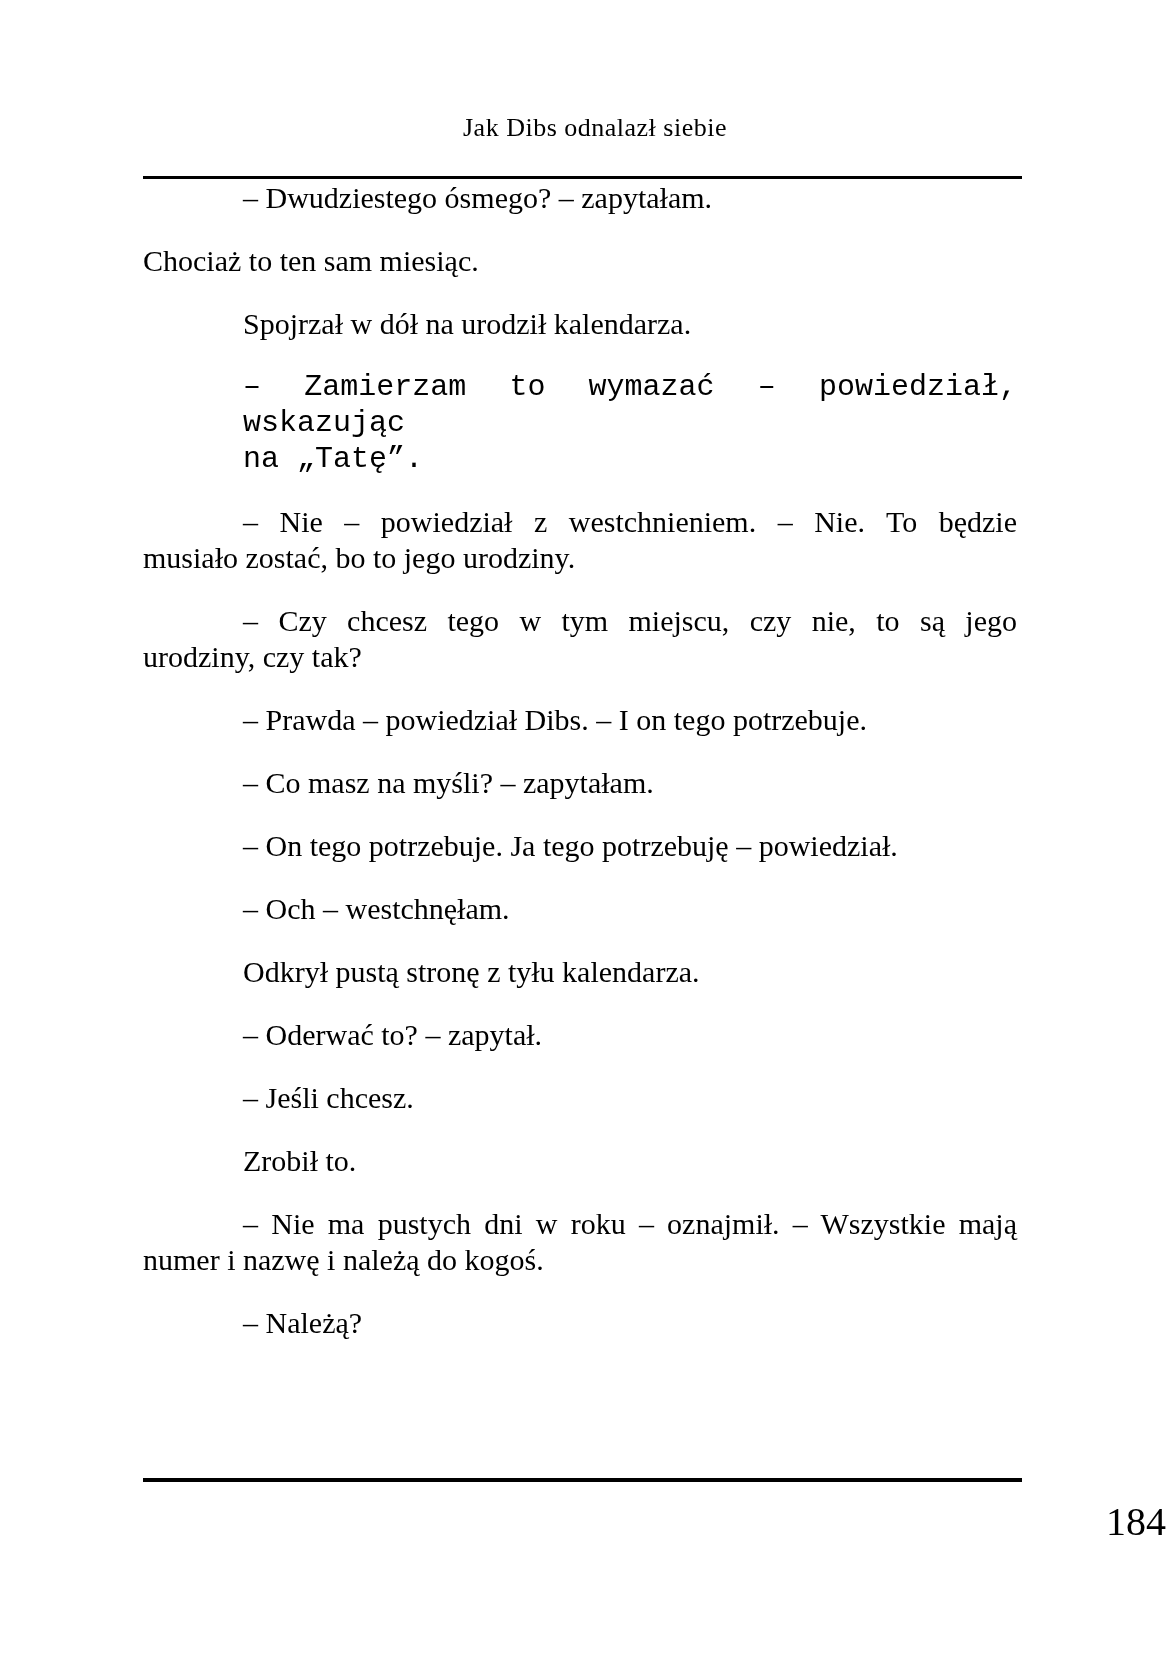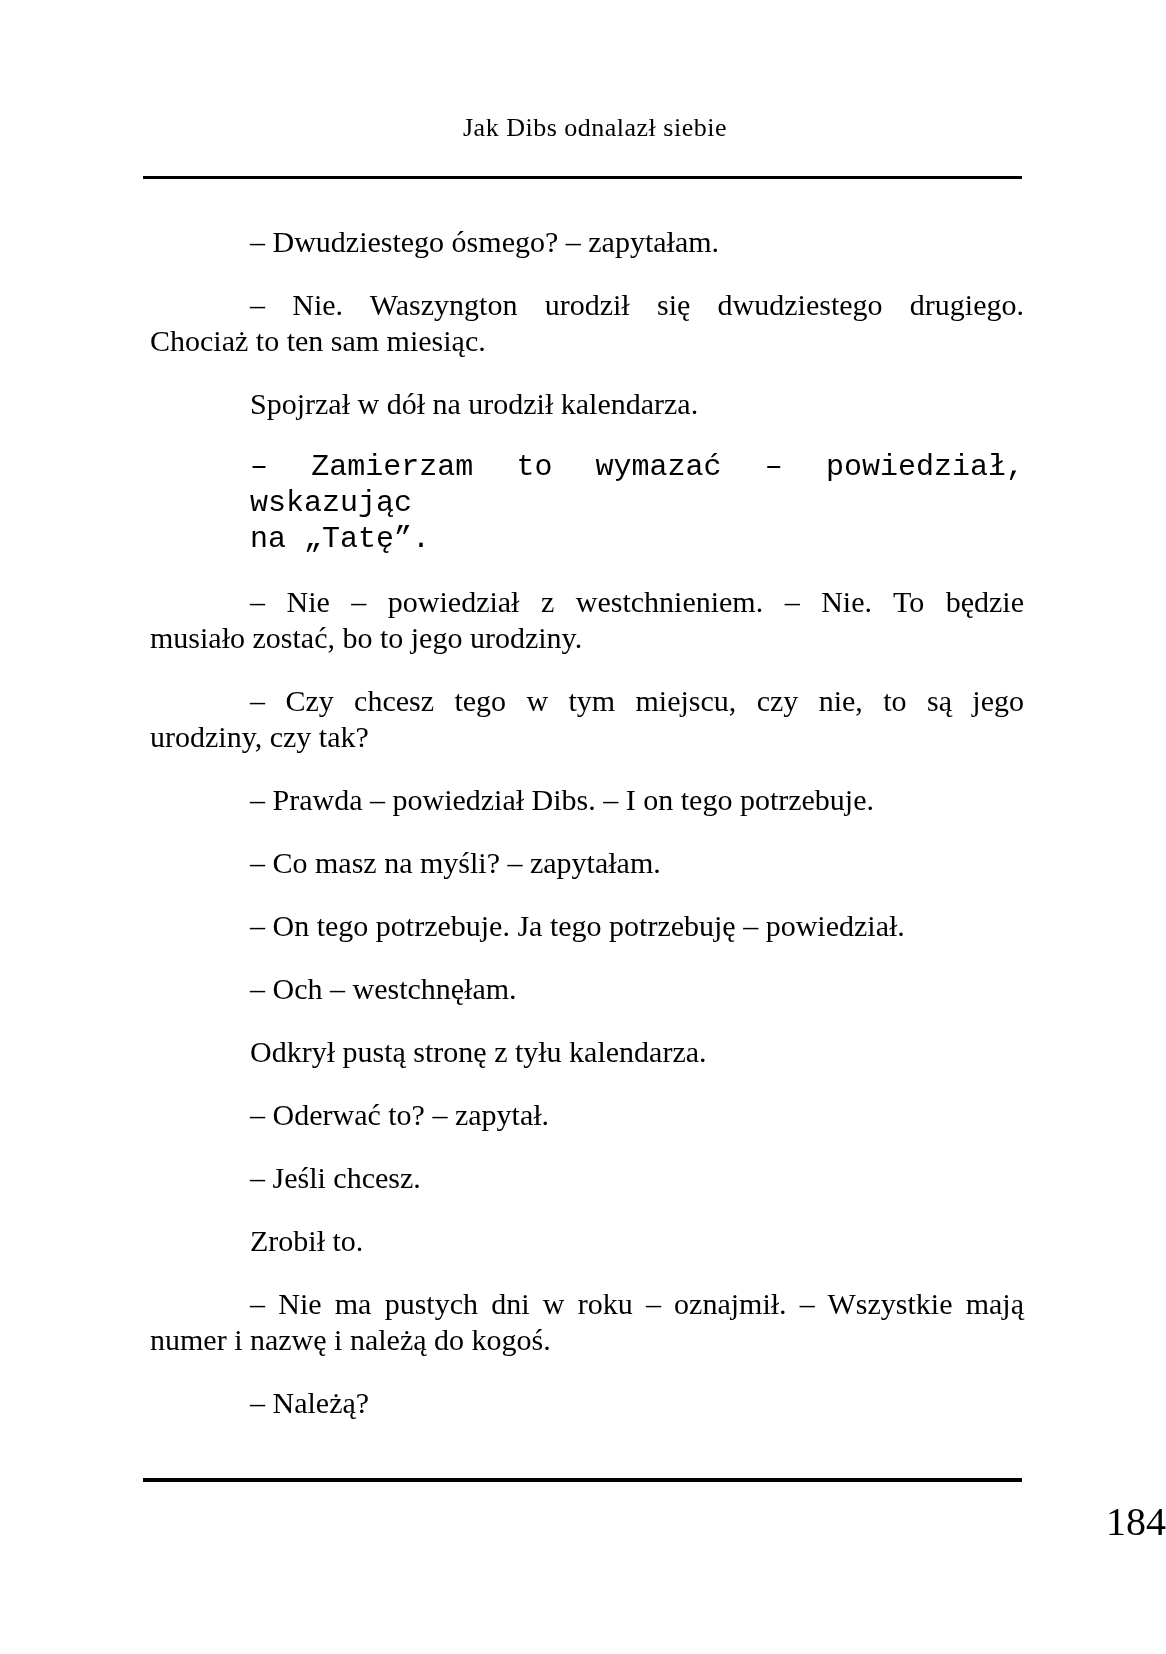--- a/index.html
+++ b/index.html
@@ -40,24 +40,23 @@
     top: 176px;
     height: 3px;
   }
   .rule-bottom {
     top: 1478px;
     height: 4px;
   }
   .content {
     position: absolute;
     top: 180px;
-    left: 150px;
+    left: 143px;
     width: 874px;
     font-size: 30px;
-    margin-top: 44px;
   }
   .para {
     margin: 0 0 27px 0;
   }
   .para.block-indent {
     margin-left: 100px;
     font-family: Liberation Mono, monospace;
   }
   .line {
     line-height: 36px;
@@ -89,21 +88,20 @@
     <span>Jak Dibs odnalazł siebie</span>
   </div>
 
   <div class="rule rule-top"></div>
 
   <div class="content" id="content">
       <div class="para">
         <div class="line first">– Dwudziestego ósmego? – zapytałam.</div>
       </div>
       <div class="para">
-        <div class="line just first">– Nie. Waszyngton urodził się dwudziestego drugiego.</div>
         <div class="line">Chociaż to ten sam miesiąc.</div>
       </div>
       <div class="para">
         <div class="line first">Spojrzał w dół na urodził kalendarza.</div>
       </div>
       <div class="para block-indent">
         <div class="line just">– Zamierzam to wymazać – powiedział, wskazując</div>
         <div class="line">na „Tatę”.</div>
       </div>
       <div class="para">

